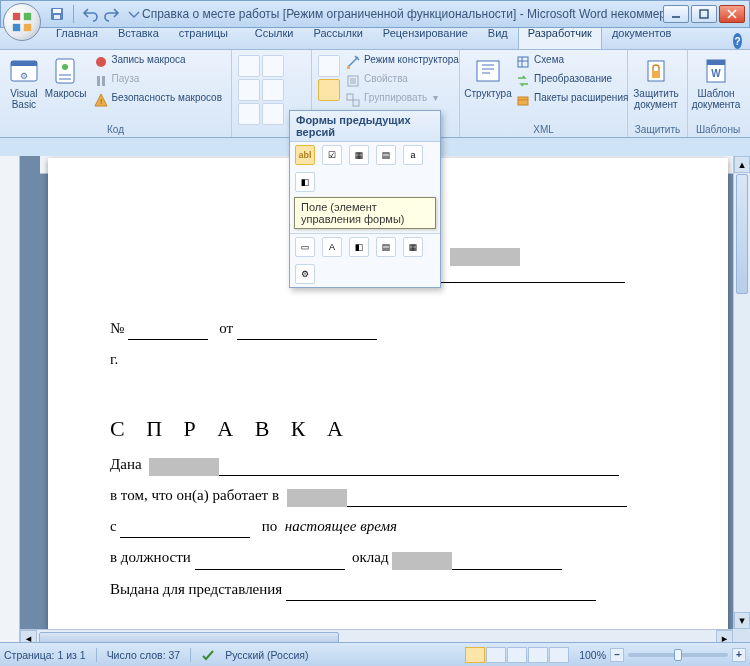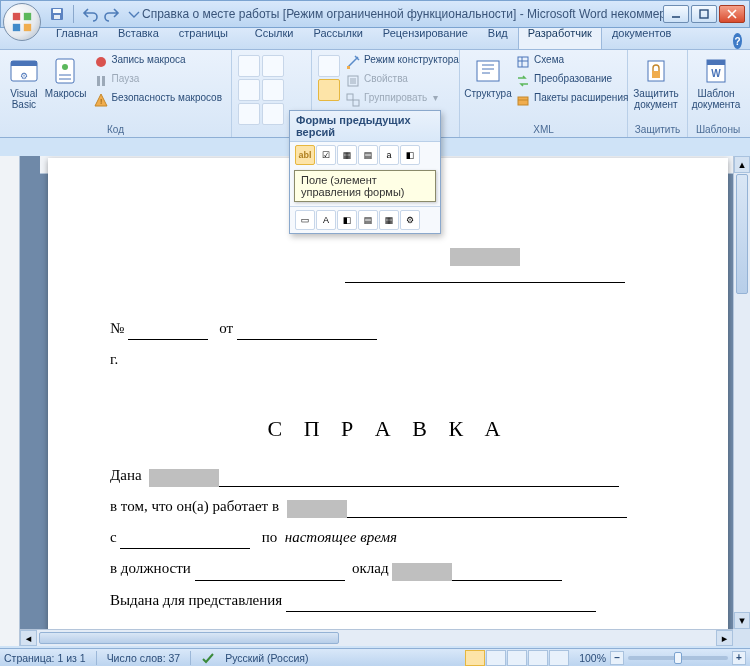--- a/index.html
+++ b/index.html
@@ -77,29 +77,29 @@
     background:#6f89a8;display:flex;}
   .doc-area{flex:1;position:relative;overflow:hidden;}
   .page{position:absolute;left:28px;top:2px;width:680px;height:780px;
     background:#fff;box-shadow:0 2px 6px rgba(0,0,0,.35);}
   .page-content{padding:90px 62px 0 62px;font-family:"Times New Roman",serif;
     font-size:15px;color:#000;}
   .gray-box{display:inline-block;background:#bfbfbf;height:18px;vertical-align:bottom;}
   .uline{display:inline-block;border-bottom:1px solid #000;height:16px;vertical-align:bottom;}
   .hdr-block{text-align:center;margin-left:230px;width:290px;}
   .ln{margin:8px 0;line-height:1.55;}
-  .doc-title{text-align:center;font-size:22px;letter-spacing:8px;margin:44px 0 22px;}
+  .doc-title{text-align:left;font-size:22px;letter-spacing:8px;margin:44px 0 11px;}
   .italic{font-style:italic;}
   
   .popup{position:absolute;left:289px;top:110px;width:152px;
     background:#f6f9fd;border:1px solid #8aa8cc;box-shadow:2px 3px 6px rgba(0,0,0,.25);
     z-index:60;font-size:11px;}
   .popup-title{background:linear-gradient(#eaf2fc,#d9e8f8);padding:3px 6px;
     color:#2b4d79;font-weight:bold;border-bottom:1px solid #b9cfe8;}
-  .popup-row{display:flex;gap:1px;padding:3px 5px;flex-wrap:wrap;}
+  .popup-row{display:flex;gap:7px;padding:3px 5px;flex-wrap:wrap;}
   .popup-row .pcell{width:20px;height:20px;border:1px solid #c7d6e9;background:#fff;
     display:flex;align-items:center;justify-content:center;font-size:9px;border-radius:2px;}
   .popup-row .pcell.sel{background:#fde4a8;border-color:#e6b73f;}
   .tooltip{background:#ffffe5;border:1px solid #8a8a6a;padding:3px 6px;
     font-size:11px;color:#333;box-shadow:1px 1px 3px rgba(0,0,0,.2);margin:2px 4px 4px;}
   
   .vscroll{width:17px;background:#e4ecf6;border-left:1px solid #b4c5da;
     position:absolute;right:0;top:0;bottom:17px;}
   .vscroll .thumb{position:absolute;left:2px;right:2px;top:18px;height:120px;
     background:linear-gradient(#d9e6f5,#b7cee9);border:1px solid #94b2d5;border-radius:2px;}
@@ -108,21 +108,21 @@
   .vscroll .arr.bot{position:absolute;bottom:0;left:0;right:0;}
   .hscroll{height:17px;position:absolute;left:0;right:17px;bottom:0;
     background:#e4ecf6;border-top:1px solid #b4c5da;display:flex;}
   .hscroll .arr{width:17px;background:#d4e2f2;border:1px solid #a9c2de;
     display:flex;align-items:center;justify-content:center;}
   .hscroll .track{flex:1;position:relative;}
   .hscroll .thumb{position:absolute;top:2px;bottom:2px;left:2px;width:300px;
     background:linear-gradient(#d9e6f5,#b7cee9);border:1px solid #94b2d5;border-radius:2px;}
   .corner{position:absolute;right:0;bottom:0;width:17px;height:17px;background:#d4e2f2;}
   
-  .statusbar{position:absolute;left:0;right:0;bottom:0;height:18px;
+  .statusbar{position:absolute;left:0;right:0;bottom:0;height:24px;
     background:linear-gradient(#d9e8f9,#bcd4ef);border-top:1px solid #8eafd5;
     display:flex;align-items:center;font-size:10.5px;color:#2b4d79;padding:0 4px;gap:10px;}
   .status-sep{width:1px;height:14px;background:#9bb7d8;}
   .spacer{flex:1;}
   .view-btns{display:flex;gap:1px;}
   .vbtn{width:20px;height:16px;border:1px solid #a9c2de;background:#e8f1fb;}
   .vbtn.active{background:#fde4a8;border-color:#e6b73f;}
   .zoom{display:flex;align-items:center;gap:4px;}
   .zoom-track{width:100px;height:4px;background:#aac2de;position:relative;border-radius:2px;}
   .zoom-thumb{width:8px;height:12px;background:#f0f6fd;border:1px solid #7ba3d0;

